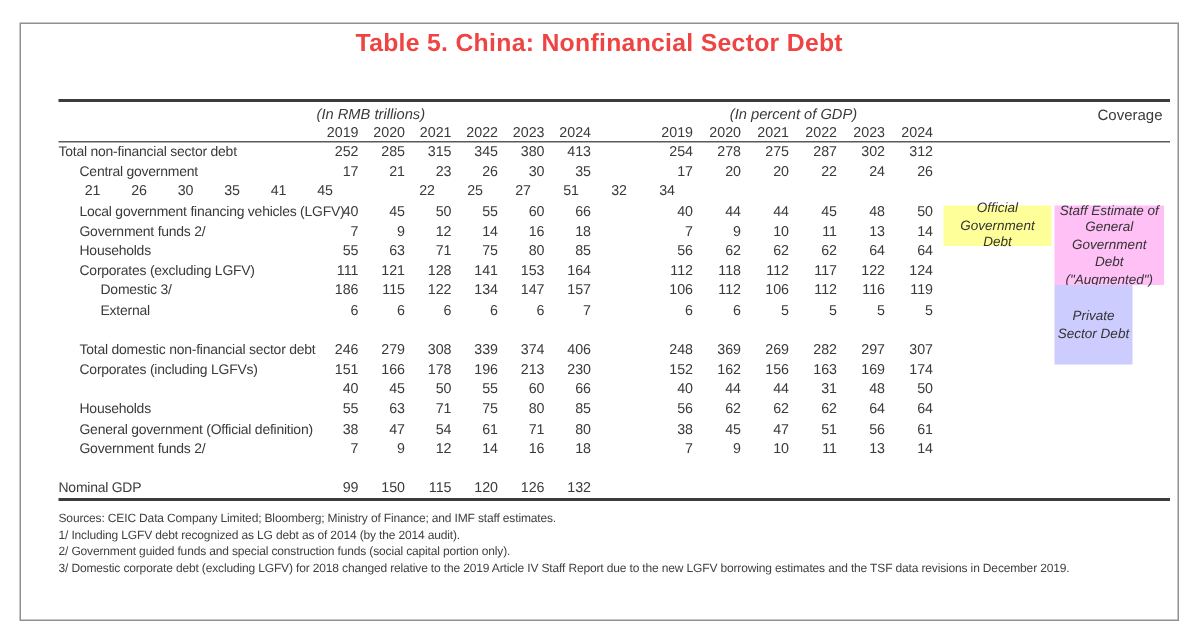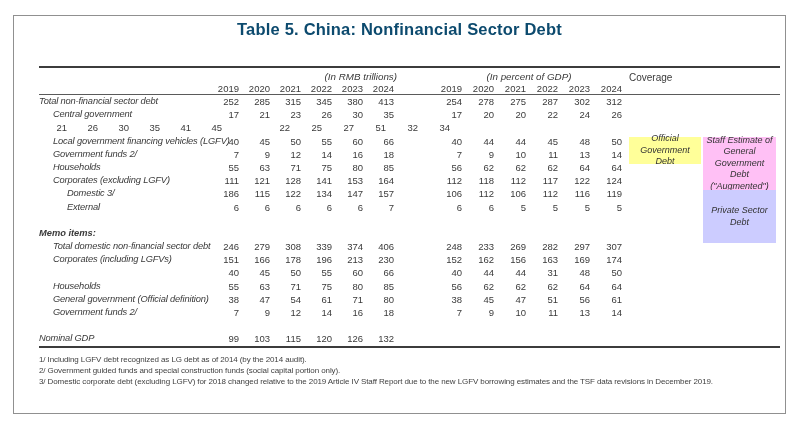--- a/index.html
+++ b/index.html
@@ -1,44 +1,44 @@
 <!DOCTYPE html>
 <html><head>
 <meta charset="utf-8">
 <style>
   html,body{margin:0;padding:0;background:#ffffff;}
   body{width:800px;height:426px;position:relative;font-family:"Liberation Sans",sans-serif;color:#3a3a3a;}
   .frame{position:absolute;left:13px;top:15px;width:773px;height:399px;border:1px solid #909090;background:#fff;box-sizing:border-box;}
-  .title{position:absolute;left:0;top:4px;width:100%;text-align:center;font-size:16.5px;font-weight:bold;color:#0c4a6e;letter-spacing:.2px;}
+  .title{position:absolute;left:0;top:4px;width:100%;text-align:center;font-size:16.5px;font-weight:bold;color:#ef4444;letter-spacing:.2px;}
   .grid{position:absolute;left:25px;top:50px;width:741px;}
   .rule-top{height:2px;background:#3c3c3c;}
   .rule-mid{height:1px;background:#5a5a5a;}
   .rule-bottom{height:2px;background:#3c3c3c;}
   .hrow{display:flex;align-items:flex-end;}
   .hrowA{height:14px;}
   .hrowB{height:12px;}
   .lab{width:172px;flex:0 0 172px;}
-  .grp1{width:186px;flex:0 0 186px;text-align:right;font-size:9.8px;font-style:italic;}
+  .grp1{width:186px;flex:0 0 186px;text-align:left;font-size:9.8px;font-style:italic;}
   .gsp{width:36px;flex:0 0 36px;}
   .grp2{width:192px;flex:0 0 192px;text-align:center;font-size:9.8px;font-style:italic;}
   .ycell{width:31px;flex:0 0 31px;text-align:right;padding-right:3px;box-sizing:border-box;font-size:9.5px;}
   .ycell2{width:32px;flex:0 0 32px;text-align:right;padding-right:3px;box-sizing:border-box;font-size:9.5px;}
-  .coverage-hdr{position:absolute;left:590px;top:6px;width:146px;text-align:left;font-size:10px;color:#3a3a3a;}
+  .coverage-hdr{position:absolute;left:590px;top:6px;width:146px;text-align:right;font-size:10px;color:#3a3a3a;}
   .trow{display:flex;height:13.2px;line-height:13.2px;}
-  .trow .rlab{width:172px;flex:0 0 172px;font-size:9.3px;letter-spacing:-.15px;white-space:nowrap;overflow:visible;font-style:italic;}
+  .trow .rlab{width:172px;flex:0 0 172px;font-size:9.3px;letter-spacing:-.15px;white-space:nowrap;overflow:visible;}
   .trow .rlab.i1{padding-left:14px;box-sizing:border-box;}
   .trow .rlab.i2{padding-left:28px;box-sizing:border-box;}
   .trow .rlab.b{font-weight:bold;letter-spacing:0;}
   .ncell{width:31px;flex:0 0 31px;text-align:right;padding-right:3px;box-sizing:border-box;font-size:9.5px;}
   .ncell2{width:32px;flex:0 0 32px;text-align:right;padding-right:3px;box-sizing:border-box;font-size:9.5px;}
   .boxes{position:absolute;left:0;top:0;width:741px;height:0;}
   .cbox{position:absolute;display:flex;align-items:center;justify-content:center;text-align:center;font-size:9px;line-height:11.5px;color:#333;padding:0 1px;box-sizing:border-box;font-style:italic;}
   .cbox.yellow{left:590px;top:42px;width:72px;height:27px;}
   .cbox.pink{left:664px;top:42px;width:73px;height:53px;}
-  .cbox.lav{left:664px;top:95px;width:73px;height:53px;}
+  .cbox.lav{left:664px;top:95px;width:52px;height:53px;}
   .foot{margin-top:6px;font-size:8px;line-height:11px;color:#3f3f3f;letter-spacing:-.1px;}
 </style>
 </head>
 <body>
 
 <div class="frame">
   <div class="title">Table 5. China: Nonfinancial Sector Debt</div>
 
   <div class="grid">
     <div class="rule-top"></div>
@@ -235,46 +235,30 @@
             <div class="ncell"></div>
             <div class="gsp"></div>
             <div class="ncell2"></div>
             <div class="ncell2"></div>
             <div class="ncell2"></div>
             <div class="ncell2"></div>
             <div class="ncell2"></div>
             <div class="ncell2"></div>
           </div>
           <div class="trow">
-            <div class="rlab i0 b">Memo items:</div>
-            <div class="ncell"></div>
-            <div class="ncell"></div>
-            <div class="ncell"></div>
-            <div class="ncell"></div>
-            <div class="ncell"></div>
-            <div class="ncell"></div>
-            <div class="gsp"></div>
-            <div class="ncell2"></div>
-            <div class="ncell2"></div>
-            <div class="ncell2"></div>
-            <div class="ncell2"></div>
-            <div class="ncell2"></div>
-            <div class="ncell2"></div>
-          </div>
-          <div class="trow">
             <div class="rlab i1">Total domestic non-financial sector debt</div>
             <div class="ncell">246</div>
             <div class="ncell">279</div>
             <div class="ncell">308</div>
             <div class="ncell">339</div>
             <div class="ncell">374</div>
             <div class="ncell">406</div>
             <div class="gsp"></div>
             <div class="ncell2">248</div>
-            <div class="ncell2">233</div>
+            <div class="ncell2">369</div>
             <div class="ncell2">269</div>
             <div class="ncell2">282</div>
             <div class="ncell2">297</div>
             <div class="ncell2">307</div>
           </div>
           <div class="trow">
             <div class="rlab i1">Corporates (including LGFVs)</div>
             <div class="ncell">151</div>
             <div class="ncell">166</div>
             <div class="ncell">178</div>
@@ -365,37 +349,38 @@
             <div class="ncell2"></div>
             <div class="ncell2"></div>
             <div class="ncell2"></div>
             <div class="ncell2"></div>
             <div class="ncell2"></div>
             <div class="ncell2"></div>
           </div>
           <div class="trow">
             <div class="rlab i0">Nominal GDP</div>
             <div class="ncell">99</div>
-            <div class="ncell">103</div>
+            <div class="ncell">150</div>
             <div class="ncell">115</div>
             <div class="ncell">120</div>
             <div class="ncell">126</div>
             <div class="ncell">132</div>
             <div class="gsp"></div>
             <div class="ncell2"></div>
             <div class="ncell2"></div>
             <div class="ncell2"></div>
             <div class="ncell2"></div>
             <div class="ncell2"></div>
             <div class="ncell2"></div>
           </div>
         </div>
     </div>
 
     <div class="rule-bottom"></div>
 
     <div class="foot">
+      <div>Sources: CEIC Data Company Limited; Bloomberg; Ministry of Finance; and IMF staff estimates.</div>
       <div>1/ Including LGFV debt recognized as LG debt as of 2014 (by the 2014 audit).</div>
       <div>2/ Government guided funds and special construction funds (social capital portion only).</div>
       <div>3/ Domestic corporate debt (excluding LGFV) for 2018 changed relative to the 2019 Article IV Staff Report due to the new LGFV borrowing estimates and the TSF data revisions in December 2019.</div>
     </div>
   </div>
 </div>
 
 </body></html>

